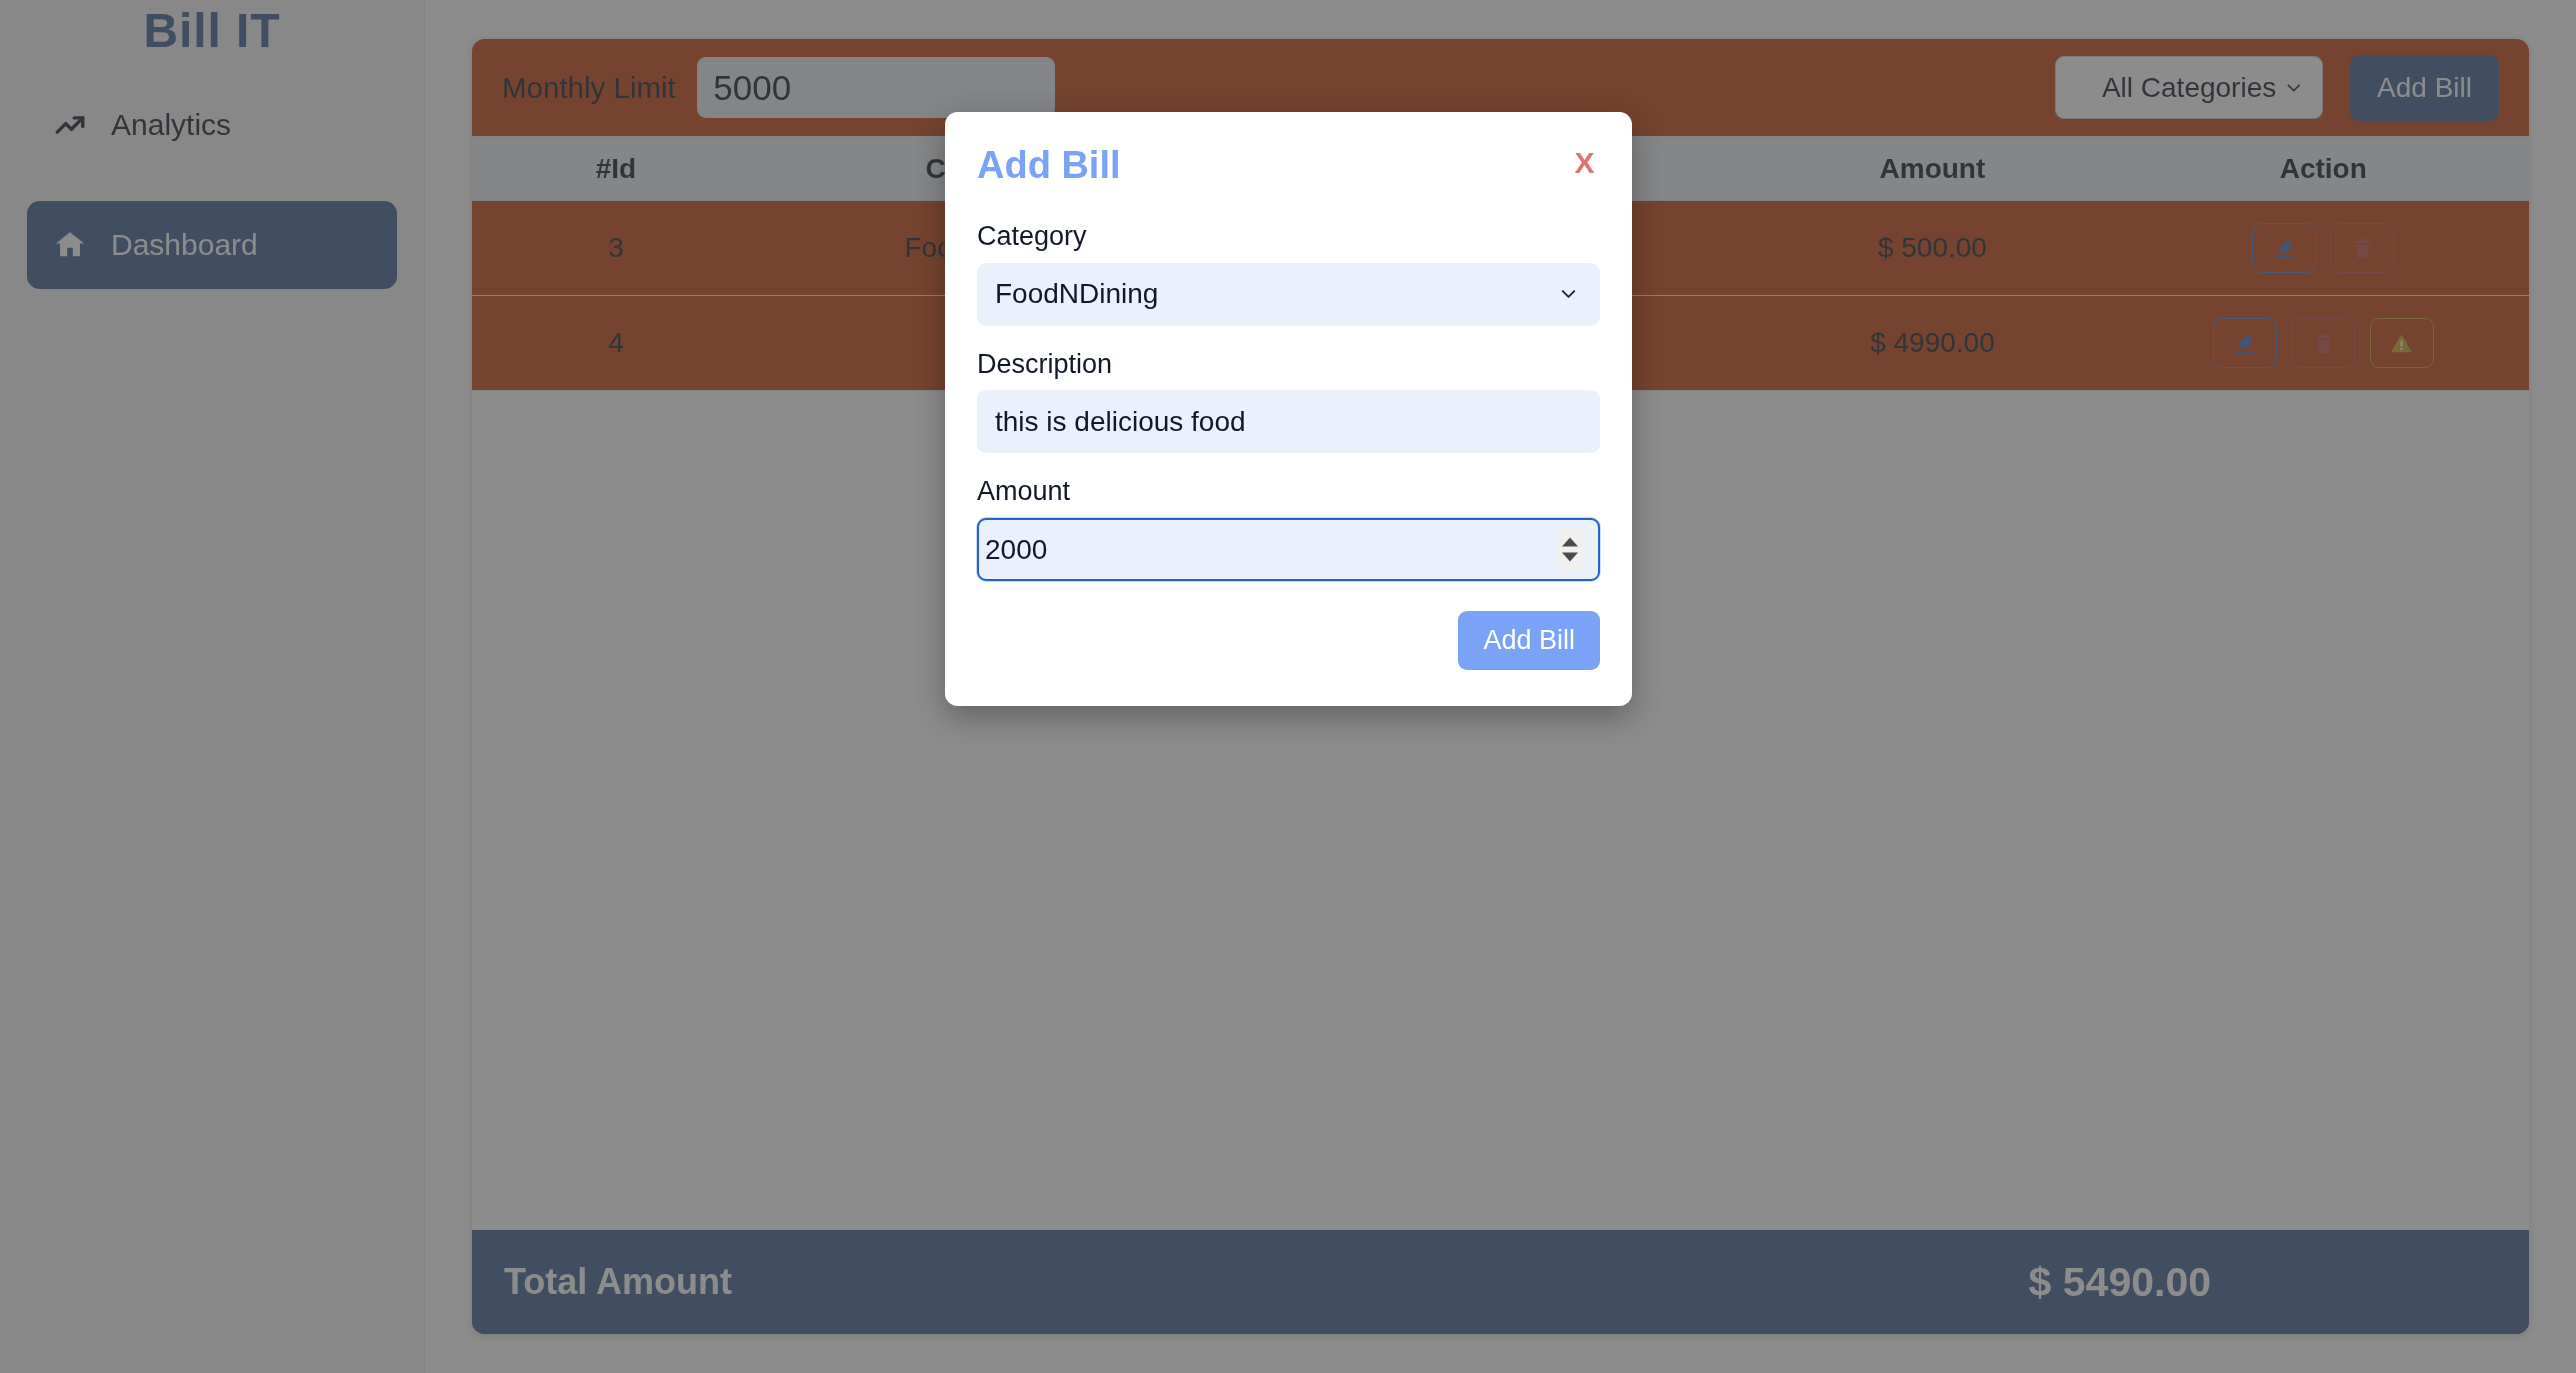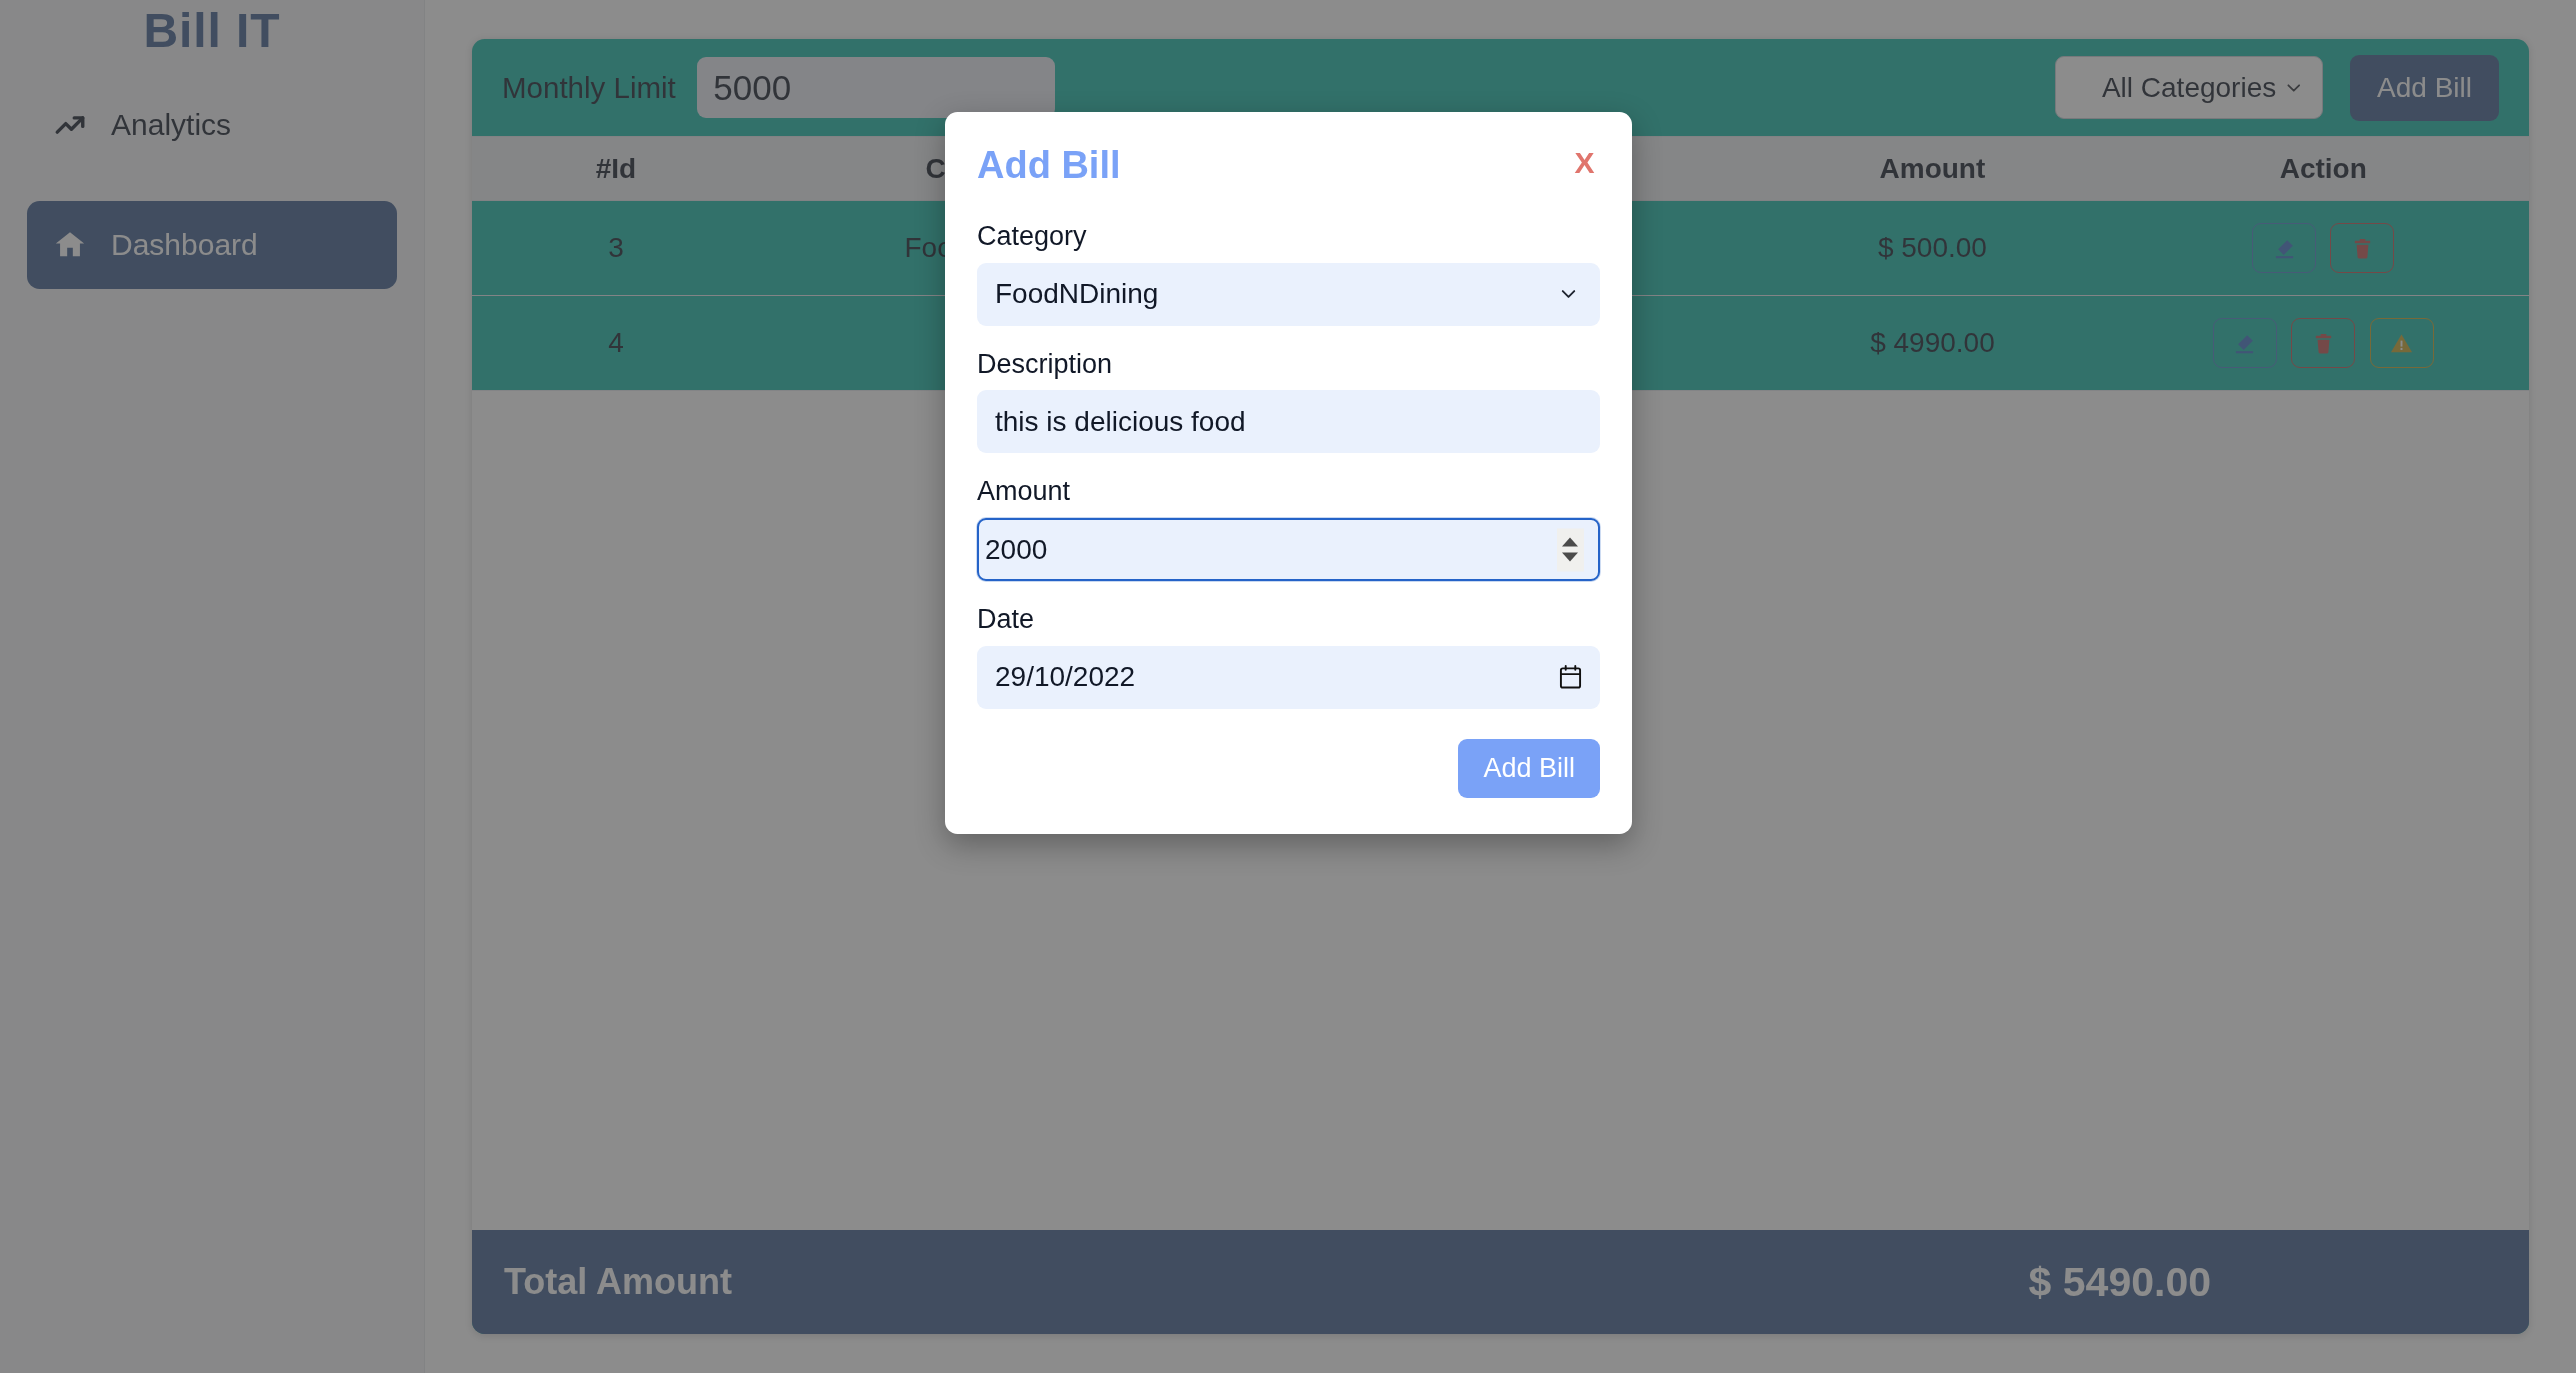--- a/index.html
+++ b/index.html
@@ -67,21 +67,21 @@
   .main-wrap {
     flex: 1 1 auto;
     height: 100%;
     padding: 39px 47px 39px 47px;
     display: flex;
     flex-direction: column;
     min-width: 0;
   }
   .panel {
     flex: 1 1 auto;
-    background: #14b8a6;
+    background: #c2410c;
     border-radius: 12.5px;
     box-shadow: 0 1.8px 9px rgba(0,0,0,.18);
     display: flex;
     flex-direction: column;
     overflow: hidden;
     min-height: 0;
   }
 
   
   .toolbar {
@@ -477,31 +477,19 @@
     <label class="field-label">Amount</label>
     <div class="ctrl focused">
       <span>2000</span>
       <span class="spinner">
         <span class="spin-up"></span>
         <span class="spin-down"></span>
       </span>
     </div>
   </div>
 
-  <div class="field">
-    <label class="field-label">Date</label>
-    <div class="ctrl">
-      <span>29/10/2022</span>
-      <svg class="cal-icon" viewBox="0 0 24 26" fill="none" stroke="#111111" stroke-width="2">
-        <rect x="2" y="4" width="20" height="20" rx="2"></rect>
-        <line x1="2" y1="10" x2="22" y2="10"></line>
-        <line x1="7" y1="1.5" x2="7" y2="5.5" stroke-linecap="round"></line>
-        <line x1="17" y1="1.5" x2="17" y2="5.5" stroke-linecap="round"></line>
-      </svg>
-    </div>
-  </div>
 
   <div class="modal-foot">
     <button class="addbill-modal">Add Bill</button>
   </div>
 
 </div>
 
 
 </body></html>

